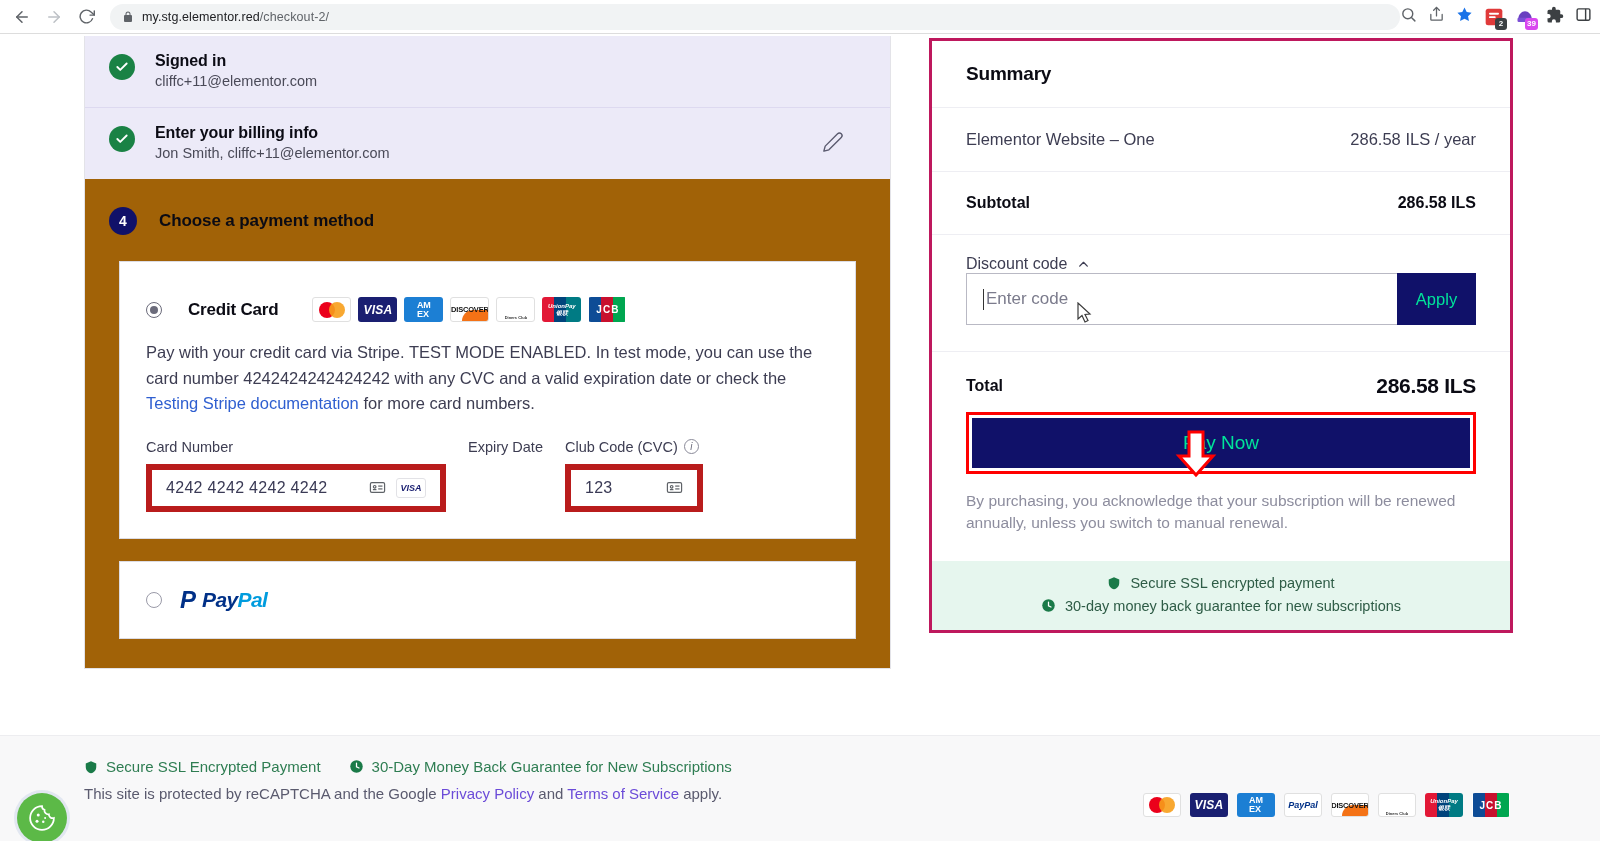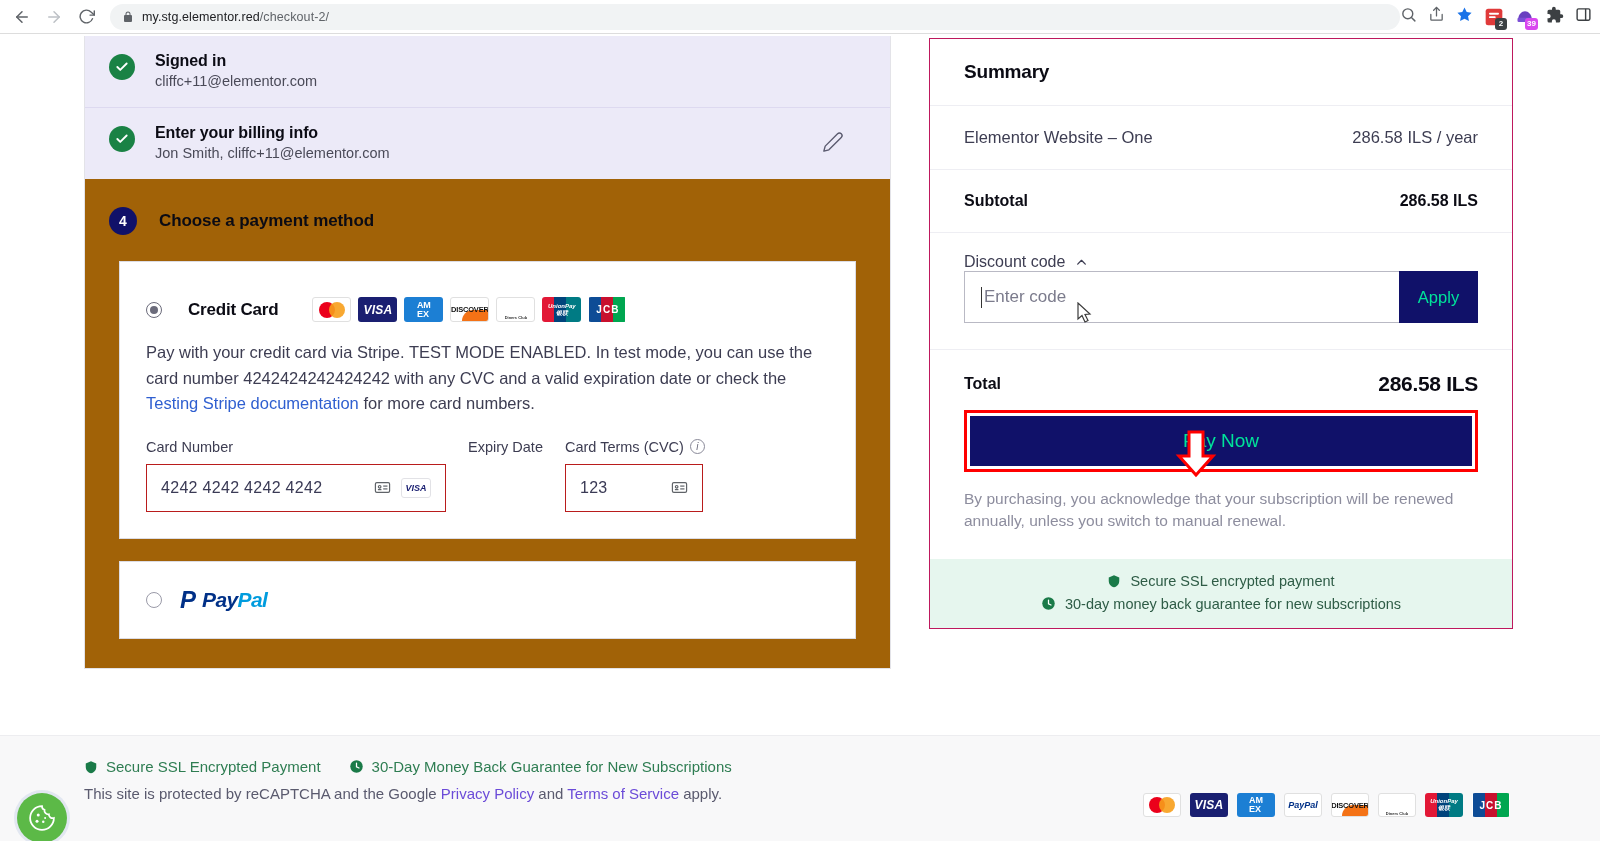--- a/index.html
+++ b/index.html
@@ -155,21 +155,21 @@
   }
   .stripe-desc a { color: #2f5fd0; text-decoration: none; }
 
   
   .fields { display: flex; gap: 22px; margin-top: 22px; align-items: flex-start; }
   .field-label {
     font-size: 14.5px; color: #3d3d52; margin-bottom: 9px;
     display: flex; align-items: center; gap: 6px;
   }
   .input-box {
-    border: 1px solid #b91c1c; background: #ffffff; height: 48px;
+    border: 6px solid #b91c1c; background: #ffffff; height: 48px;
     display: flex; align-items: center; padding: 0 14px; gap: 10px;
   }
   .input-val { font-size: 16px; color: #3a3a55; flex: 1; letter-spacing: 0.3px; }
   .f-cardnum { width: 300px; }
   .f-expiry  { width: 138px; }
   .f-cvc     { width: 138px; }
   .autofill-icon { color: #5f6368; display: flex; align-items: center; }
   .mini-visa {
     width: 30px; height: 20px; border: 1px solid #e2e2e6; border-radius: 3px;
     display: flex; align-items: center; justify-content: center;
@@ -182,21 +182,21 @@
   }
   .paypal-logo { display: flex; align-items: center; gap: 7px; }
   .pp-mark { font-size: 24px; font-weight: bold; color: #003087; font-style: italic;
              line-height: 1; letter-spacing: -1px; }
   .pp-pay { font-size: 21px; font-weight: bold; color: #003087; font-style: italic; letter-spacing: -0.6px; }
   .pp-pal { font-size: 21px; font-weight: bold; color: #009cde; font-style: italic; letter-spacing: -0.6px; }
 
   
   .summary {
     position: absolute; left: 929px; top: 4px; width: 584px;
-    background: #ffffff; border: 1px solid #be185d;
+    background: #ffffff; border: 3px solid #be185d;
   }
   .sum-row { padding: 22px 34px; border-bottom: 1px solid #eeeef3; }
   .sum-title { font-size: 19px; font-weight: bold; color: #0b0b14; letter-spacing: -0.2px; }
   .sum-line { display: flex; justify-content: space-between; align-items: flex-start; }
   .sum-item-name { font-size: 16.5px; color: #3d3d52; }
   .sum-item-price { font-size: 16.5px; color: #3d3d52; }
   .sum-sub-label { font-size: 16px; font-weight: bold; color: #0b0b14; }
   .sum-sub-value { font-size: 16px; font-weight: bold; color: #0b0b14; }
   .discount-row { padding: 20px 34px 26px 34px; border-bottom: 1px solid #eeeef3; }
   .discount-toggle {
@@ -437,21 +437,21 @@
                 </svg>
             </span>
             <span class="mini-visa">VISA</span>
           </div>
         </div>
         <div>
           <div class="field-label">Expiry Date</div>
         </div>
         <div>
           <div class="field-label">
-            <span>Card Terms (CVC)</span>
+            <span>Club Code (CVC)</span>
             <span class="info-i">i</span>
           </div>
           <div class="input-box f-cvc">
             <span class="input-val">123</span>
             <span class="autofill-icon">
               <svg width="17" height="17" viewBox="0 0 24 24" fill="none" stroke="#5f6368" stroke-width="1.7">
                   <rect x="2" y="5" width="20" height="14" rx="2"></rect>
                   <circle cx="8" cy="11" r="1.8"></circle>
                   <line x1="13" y1="10" x2="19" y2="10"></line>
                   <line x1="13" y1="14" x2="19" y2="14"></line>

